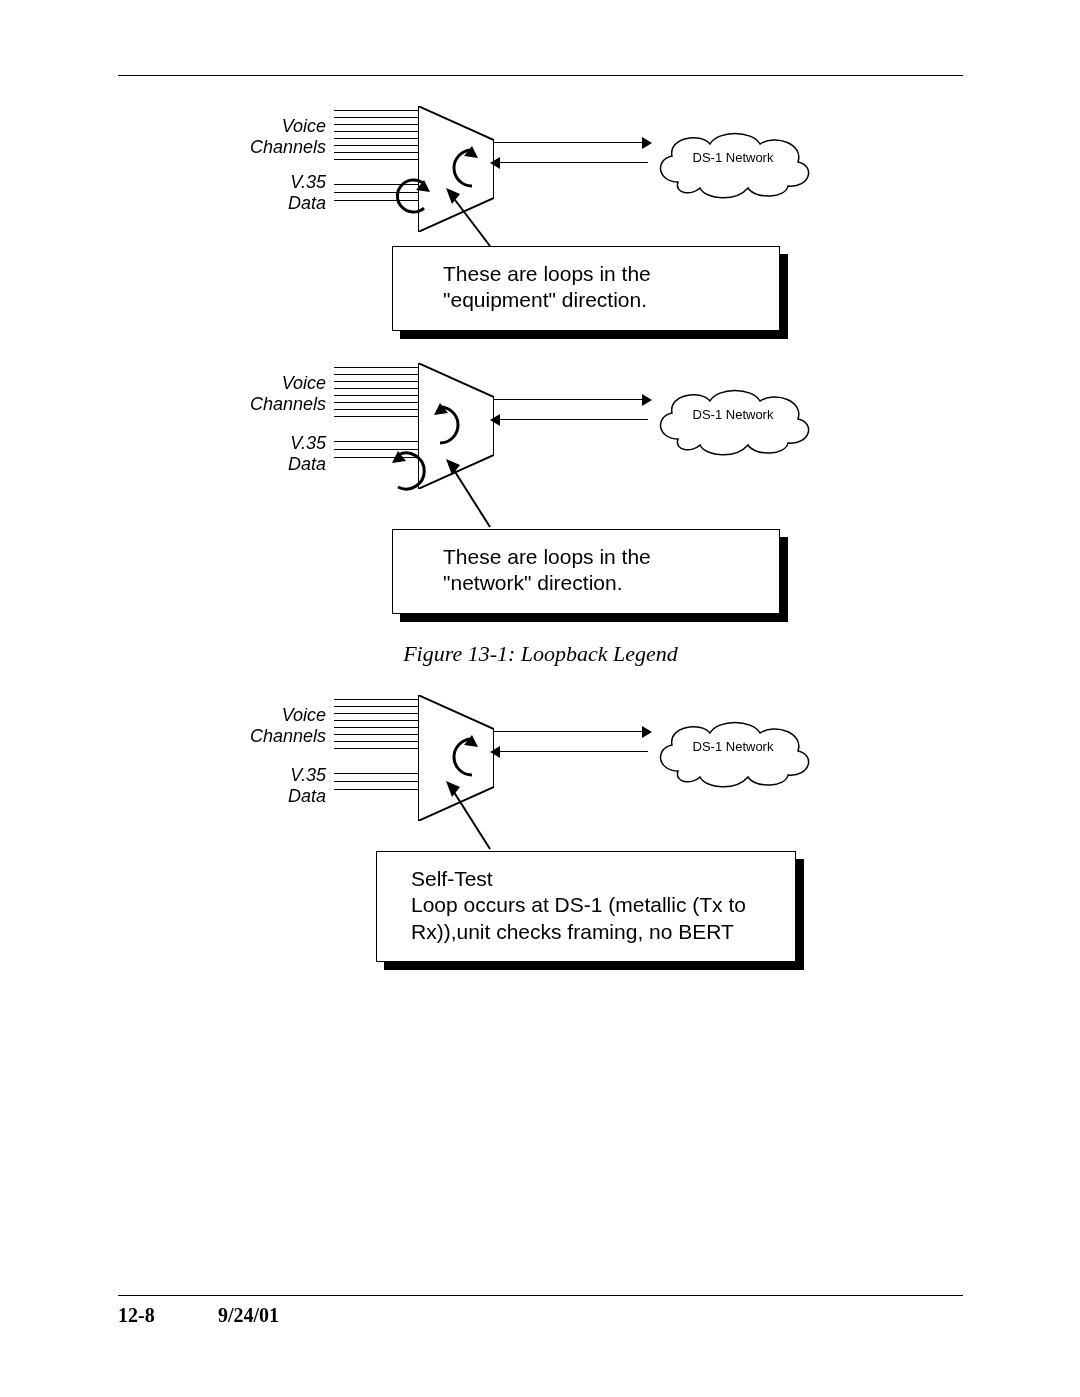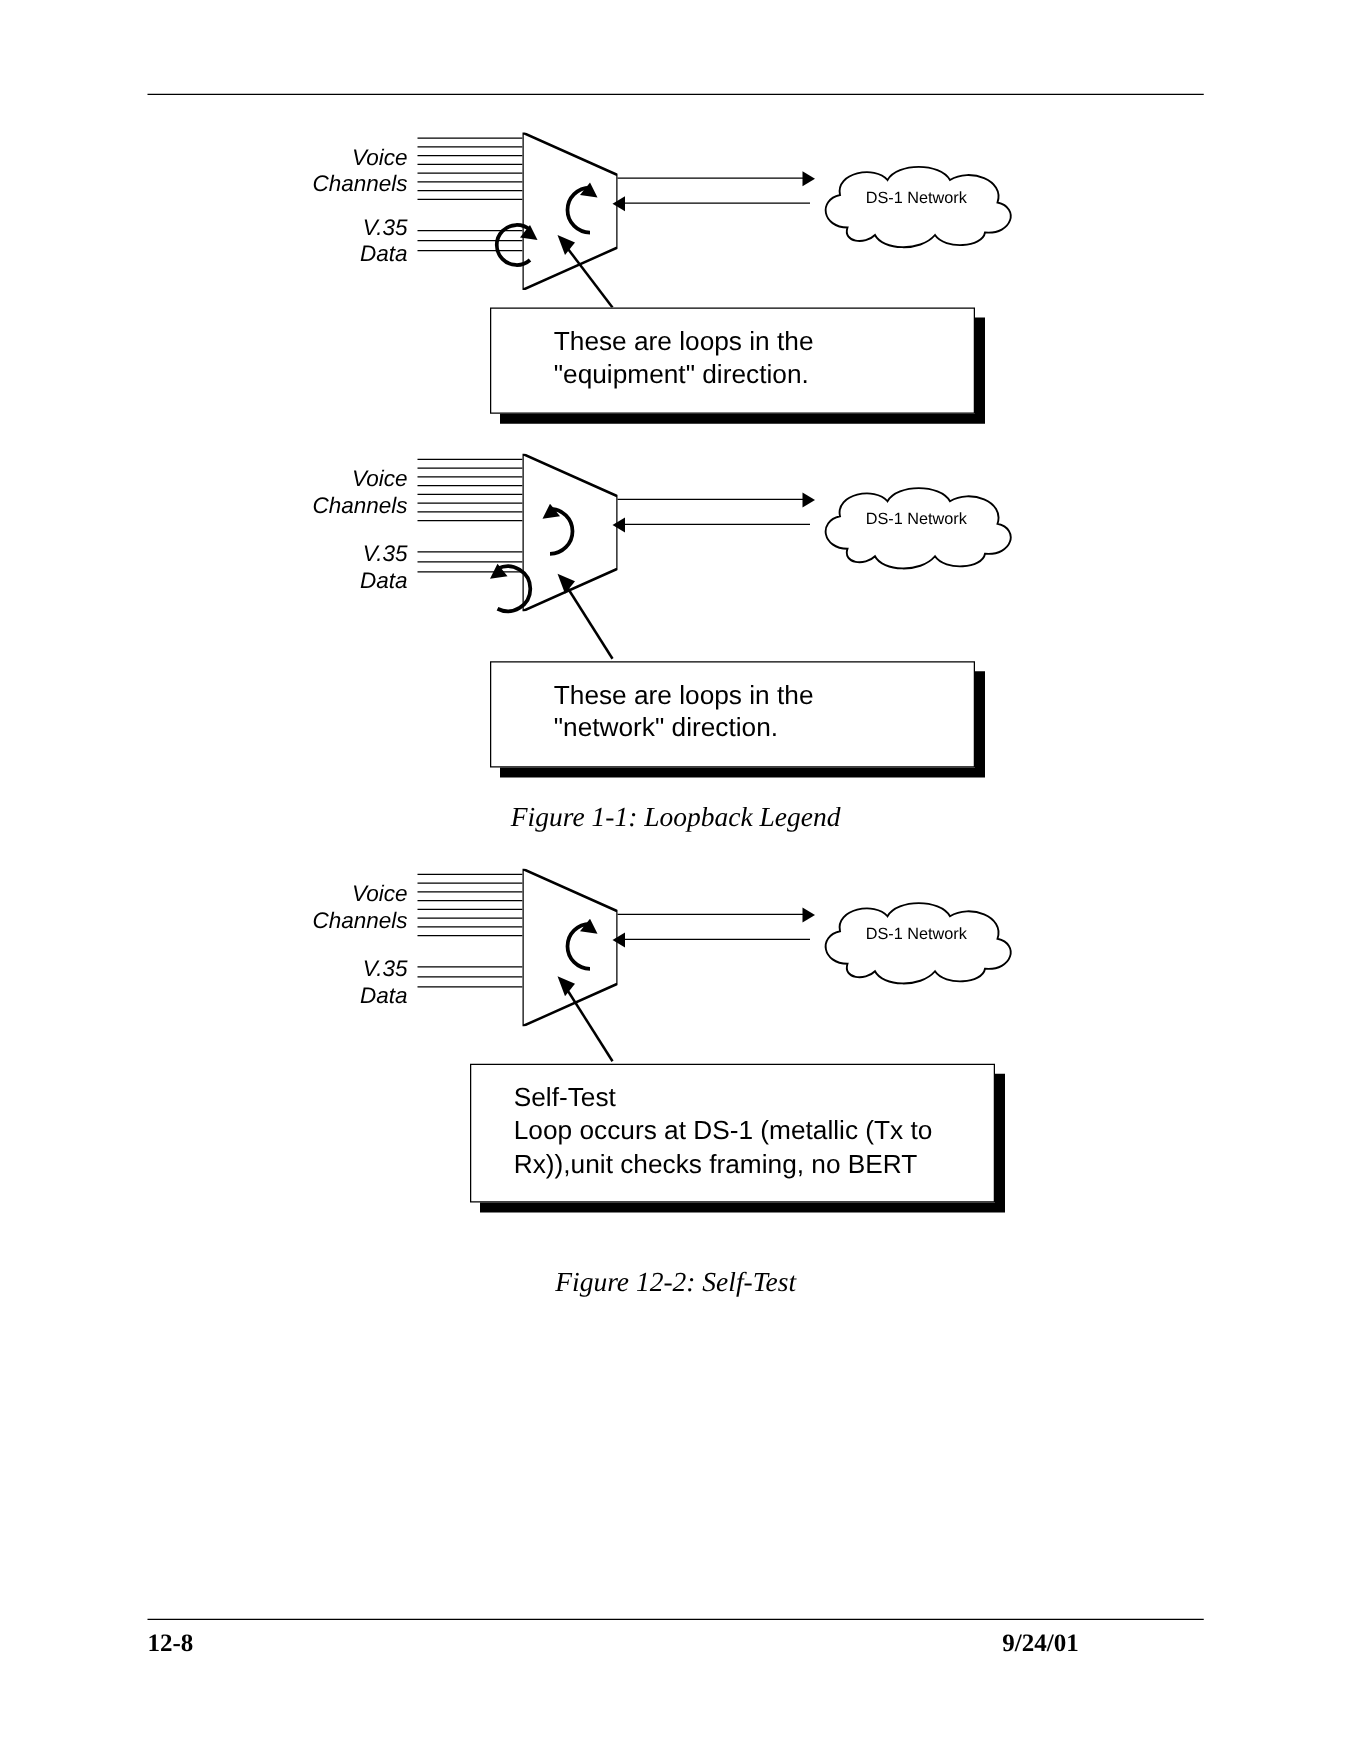--- a/index.html
+++ b/index.html
@@ -154,21 +154,21 @@
     border-top: 1.5px solid #000;
     margin: 0 0 8px 0;
   }
   .footer-row {
     display: flex;
     justify-content: space-between;
     font-family: "Times New Roman", Times, serif;
     font-size: 20px;
     font-weight: bold;
   } 
-  .footer-row .date { text-align: right; flex: 1; }
+  .footer-row .date { text-align: left; flex: 1; }
   .footer-row .pn { width: 100px; text-align: left; }
   .footer-row .sp { width: 100px; }
 </style>
 </head>
 <body>
 
 <div class="page">
   <div class="content">
     <hr class="hr-top">
 
@@ -291,21 +291,21 @@
 
       <div class="callout-wrap" style="top:184px;">
         <div class="callout-shadow"></div>
         <div class="callout-box">
           <span style="white-space:pre-line;">These are loops in the
 "network" direction.</span>
         </div>
       </div>
     </div>
 
-    <div class="fig-caption">Figure 1-1: Loopback Legend</div>
+    <div class="fig-caption">Figure 13-1: Loopback Legend</div>
 
 
     <div class="diagram-block third">
       <div class="left-labels" style="top: 28px; white-space: pre-line;">Voice
 Channels</div>
       <div class="left-labels" style="top: 88px; white-space: pre-line;">V.35
 Data</div>
 
       <div class="hlines voice-lines" style="top:22px;">
         <div></div>
@@ -351,21 +351,20 @@
       <div class="callout-wrap" style="top:174px; left:258px; width:420px;">
         <div class="callout-shadow"></div>
         <div class="callout-box" style="padding-left:34px;">
           <span style="white-space:pre-line;">Self-Test
 Loop occurs at DS-1 (metallic (Tx to
 Rx)),unit checks framing, no BERT</span>
         </div>
       </div>
     </div>
 
-    <div class="fig-caption">Figure 12-2: Self-Test</div>
 
   </div>
 
   <div class="footer">
     <hr class="footer-line">
     <div class="footer-row">
       <div class="pn">12-8</div>
       <div class="date">9/24/01</div>
       <div class="sp"></div>
     </div>

